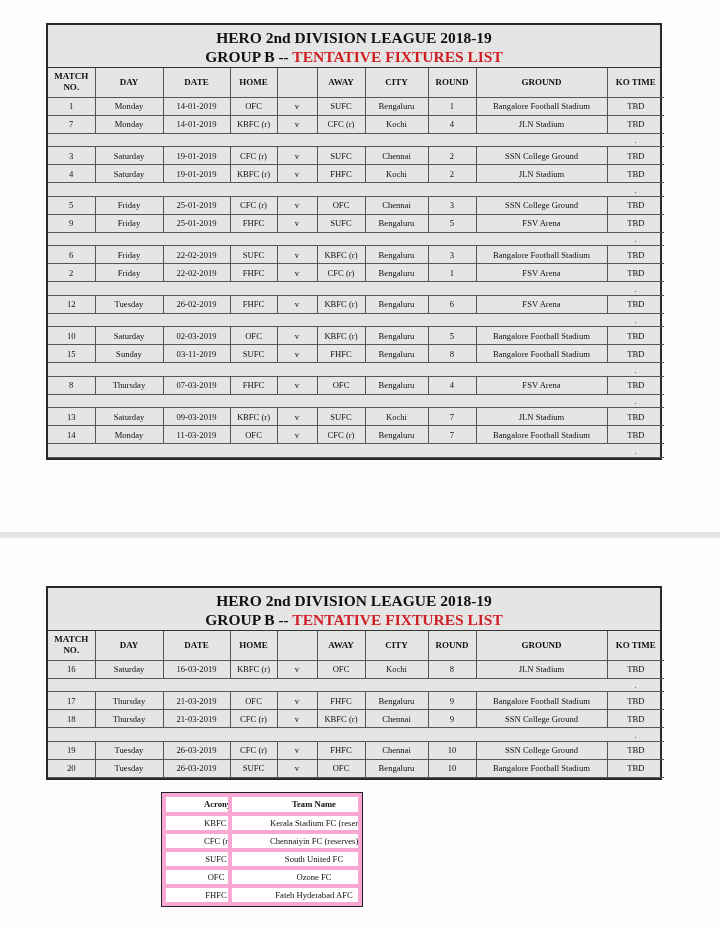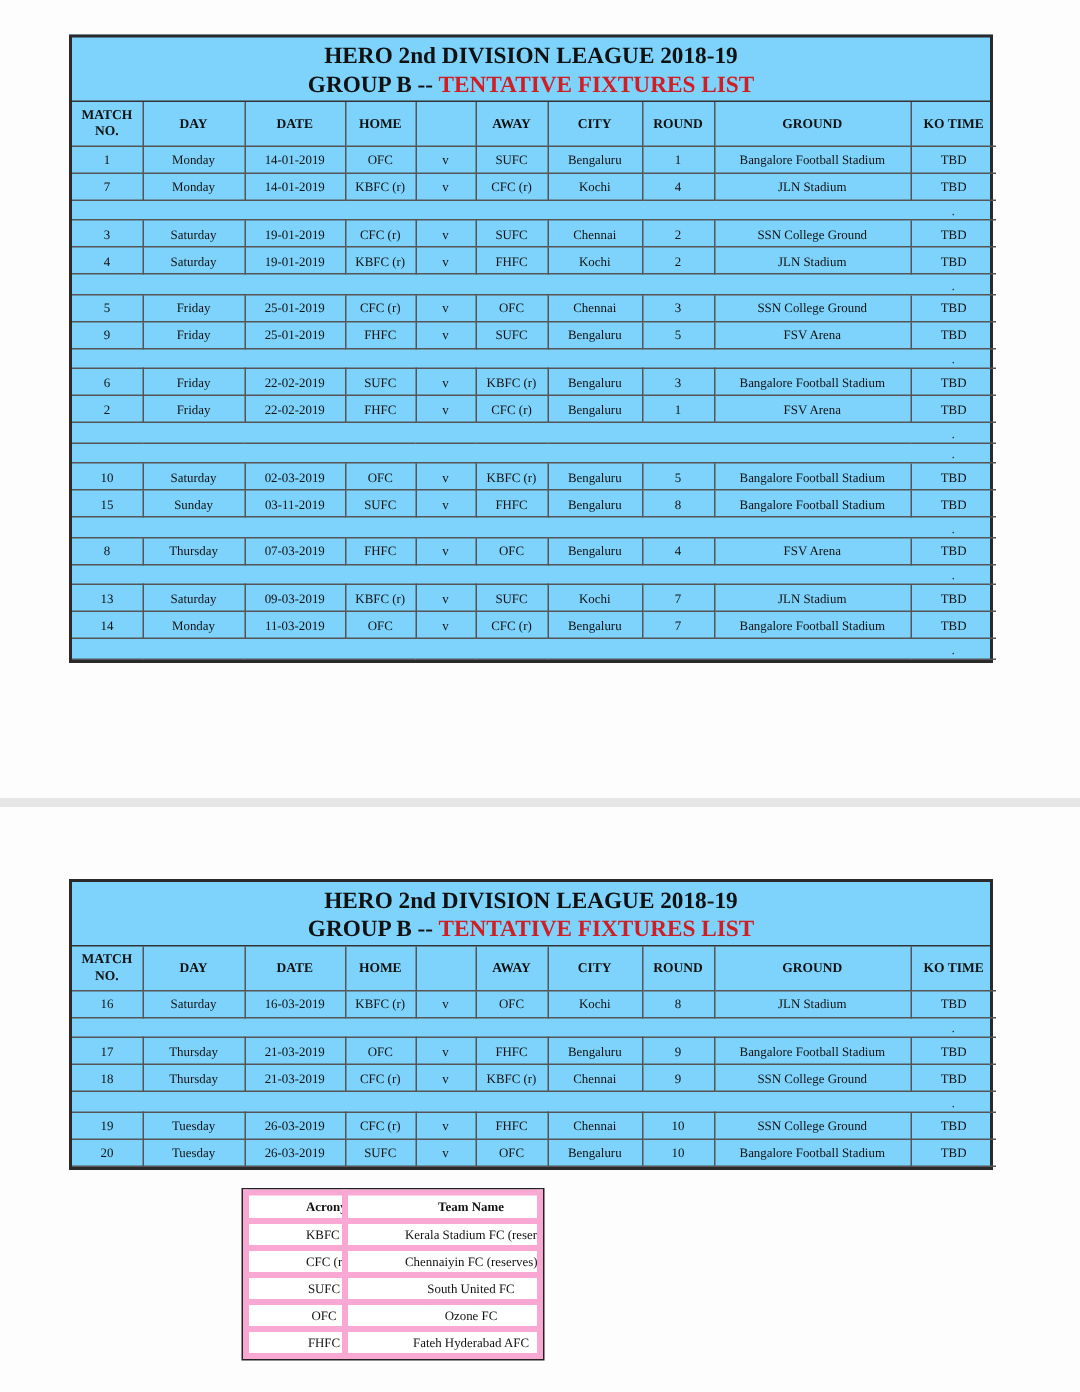--- a/index.html
+++ b/index.html
@@ -3,21 +3,21 @@
 <meta charset="utf-8">
 <style>
   * { box-sizing: border-box; margin: 0; padding: 0; }
   html, body { width: 720px; height: 928px; background: #fdfdfd; overflow: hidden; }
   body { position: relative; font-family: "Liberation Sans", sans-serif; color: #111; }
 
   .page-break { position: absolute; left: 0; top: 532px; width: 720px; height: 6px; background: #e6e6e6; }
 
   .fixtures {
     position: absolute; left: 46px; width: 616px;
-    border: 2px solid #2a2a2a; background: #7dd3fc;
+    border: 2px solid #2a2a2a; background: #e5e5e5;
   }
   #table1 { top: 23px; }
   #table2 { top: 586px; }
 
   .title-block { height: 43px; border-bottom: 1.5px solid #333; text-align: center;
     font-family: "Liberation Serif", serif; font-weight: bold; font-size: 15.5px; line-height: 19px; padding-top: 3px; }
   .title-block .red { color: #d01f24; }
 
   table { border-collapse: collapse; width: 100%; table-layout: fixed; font-family: Liberation Serif, serif; }
   td, th { border: 1px solid #555; text-align: center; vertical-align: middle; font-size: 8.6px; white-space: nowrap; overflow: hidden; }
@@ -181,20 +181,32 @@
           <td>CFC (r)</td>
           <td>Bengaluru</td>
           <td>1</td>
           <td>FSV Arena</td>
           <td>TBD</td>
         </tr>
         <tr class="spacer">
           <td colspan="9"></td>
           <td class="dot">.</td>
         </tr>
+        <tr class="match">
+          <td>12</td>
+          <td>Tuesday</td>
+          <td>26-02-2019</td>
+          <td>FHFC</td>
+          <td>v</td>
+          <td>KBFC (r)</td>
+          <td>Bengaluru</td>
+          <td>6</td>
+          <td>FSV Arena</td>
+          <td>TBD</td>
+        </tr>
         <tr class="spacer">
           <td colspan="9"></td>
           <td class="dot">.</td>
         </tr>
         <tr class="match">
           <td>10</td>
           <td>Saturday</td>
           <td>02-03-2019</td>
           <td>OFC</td>
           <td>v</td>

